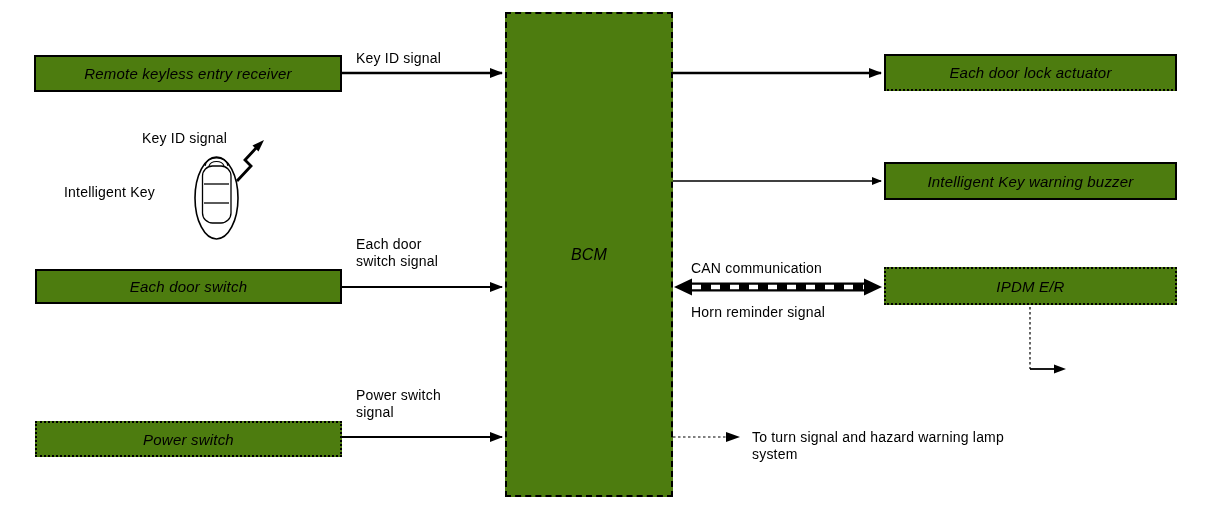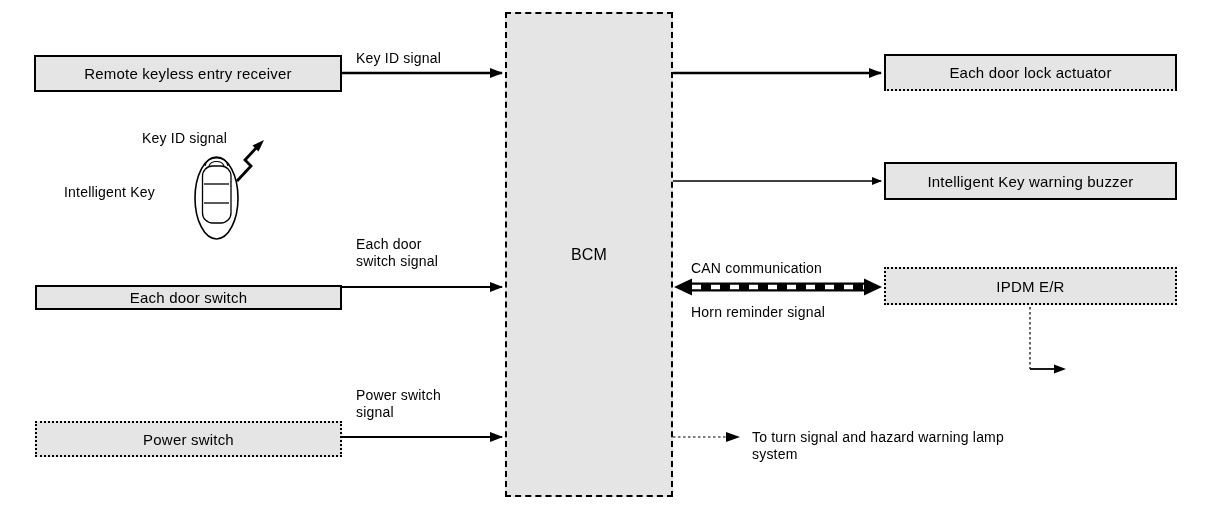--- a/index.html
+++ b/index.html
@@ -2,43 +2,44 @@
 <html><head>
 <meta charset="utf-8">
 <style>
   html,body{margin:0;padding:0;background:#fff;}
   .canvas{
     position:relative;width:1216px;height:512px;background:#fff;
     font-family:"Liberation Sans",sans-serif;color:#000;overflow:hidden;
   }
   .node{
     position:absolute;display:flex;align-items:center;justify-content:center;
-    font-size:15px;text-align:center;background:#e5e5e5;box-sizing:border-box;
+    font-size:15px;text-align:center;background:#4d7c0f;box-sizing:border-box;
     letter-spacing:.2px;
+    font-style:italic;
   }
   .b-solid{border:2px solid #000;}
   .b-dotted{border:2px dotted #000;}
   .b-dashed{border:2px dashed #000;}
   .bb-dotted{border-bottom-style:dotted;}
   .bt-dotted{border-top-style:dotted;}
   .label{
     position:absolute;font-size:14px;line-height:17px;white-space:nowrap;
     letter-spacing:.2px;
   }
   .bcm-label{font-size:16px;}
   svg.overlay{position:absolute;left:0;top:0;pointer-events:none;}
 </style>
 </head>
 <body>
 
 <div class="canvas">
 
   <div class="node b-solid" style="left:34px;top:55px;width:308px;height:37px;">Remote keyless entry receiver</div>
 
-  <div class="node b-solid" style="left:35px;top:285px;width:307px;height:25px;">Each door switch</div>
+  <div class="node b-solid" style="left:35px;top:269px;width:307px;height:35px;">Each door switch</div>
 
   <div class="node b-dotted" style="left:35px;top:421px;width:307px;height:36px;">Power switch</div>
 
   <div class="node b-dashed bcm-label" style="left:505px;top:12px;width:168px;height:485px;">BCM</div>
 
   <div class="node b-solid" style="left:884px;top:162px;width:293px;height:38px;">Intelligent Key warning buzzer</div>
 
   <div class="node b-solid bb-dotted" style="left:884px;top:54px;width:293px;height:37px;">Each door lock actuator</div>
 
   <div class="node b-dotted" style="left:884px;top:267px;width:293px;height:38px;">IPDM E/R</div>

